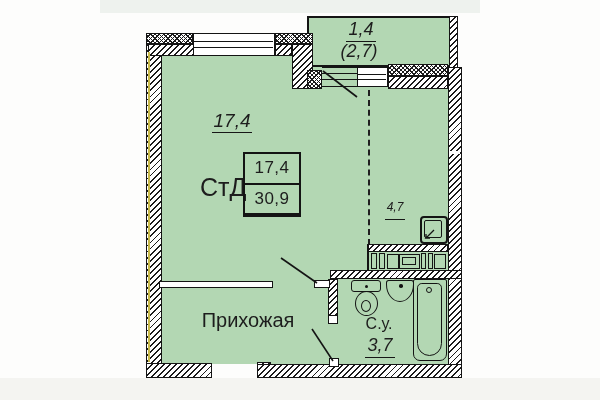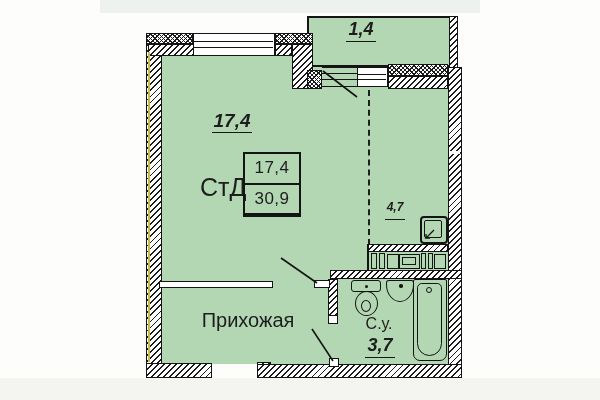--- a/index.html
+++ b/index.html
@@ -25,21 +25,21 @@
   .fx{border:1.3px solid #141414;background:transparent;}
   .dot{background:#141414;border-radius:50%;}
   
   .stampbox{border:2px solid #141414;display:flex;flex-direction:column;}
   .stampbox .row{flex:1;display:flex;align-items:center;justify-content:center;
       font-size:17px;font-weight:500;letter-spacing:0.5px;}
   .stampbox .row.sep{border-bottom:2px solid #141414;}
   .stamplabel{font-size:25px;font-weight:500;}
   
   .lbl{text-align:center;line-height:21px;font-size:19px;}
-  .num{font-style:italic;font-weight:700;}
+  .num{font-style:italic;font-weight:400;}
   .num .u{display:inline-block;border-bottom:1.6px solid #161616;padding:0 2px 1px 2px;}
   svg.overlay{position:absolute;left:0;top:0;z-index:60;pointer-events:none;}
   .z1{z-index:10}.z2{z-index:20}.z3{z-index:30}.z4{z-index:40}
 </style>
 </head>
 <body>
 
 <div class="scene">
 
   <div class="abs strip-top" style="left:100px;top:0;width:380px;height:13px"></div>
@@ -134,20 +134,21 @@
   <div class="abs lbl num z4" style="left:206px;top:110px;width:52px;font-size:19px"><span class="u">17,4</span></div>
 
   <div class="abs lbl num z4" style="left:376px;top:197px;width:38px;font-size:12px"><span class="u">4,7</span></div>
 
   <div class="abs lbl z4" style="left:198px;top:310px;width:100px;font-size:20px">Прихожая</div>
 
   <div class="abs lbl z4" style="left:360px;top:313px;width:38px;font-size:16px">С.у.</div>
   <div class="abs lbl num z4" style="left:360px;top:335px;width:40px;font-size:18px"><span class="u">3,7</span></div>
 
   <div class="abs lbl num z4" style="left:340px;top:19px;width:42px;font-size:18px"><span class="u">1,4</span></div>
+  <div class="abs lbl num z4" style="left:330px;top:41px;width:58px;font-size:18px">(2,7)</div>
 
   <svg class="overlay" width="600" height="400" viewBox="0 0 600 400">
     <line x1="323" y1="71" x2="357" y2="97" stroke="#141414" stroke-width="1.6"></line>
     <line x1="281" y1="258" x2="317" y2="283" stroke="#141414" stroke-width="1.6"></line>
     <line x1="312" y1="329" x2="333" y2="361" stroke="#141414" stroke-width="1.6"></line>
     <polyline points="434,230 426,238 430,238 426,238 426,234" fill="none" stroke="#141414" stroke-width="1.3"></polyline>
   </svg>
 
 </div>
 

